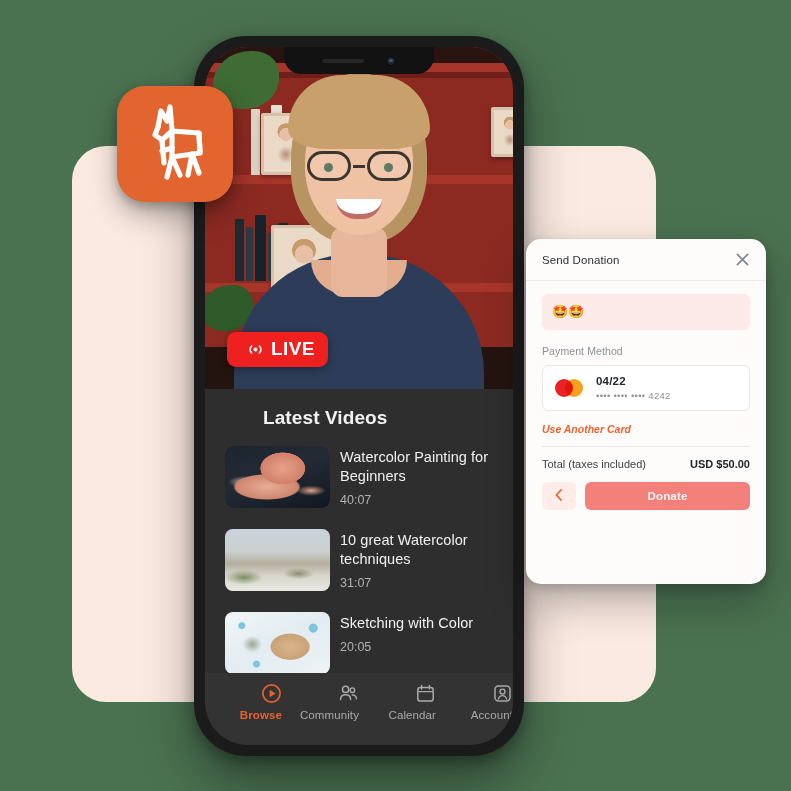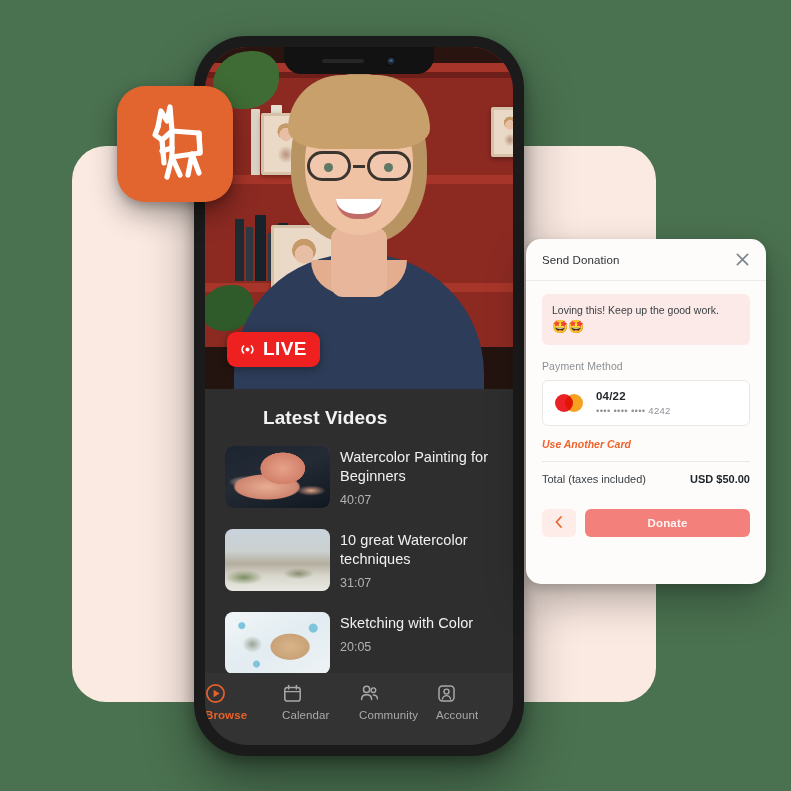--- a/index.html
+++ b/index.html
@@ -141,21 +141,21 @@
   }
   .mouth {
     position:absolute; left:50%; top:152px; transform:translateX(-50%);
     width:46px; height:20px; border-radius:0 0 26px 26px;
     background:#fff; border-bottom:5px solid #c16d67;
   }
 
   .live-badge {
     position:absolute; left:22px; bottom:22px;
     background:#ef2020; color:#fff;
-    border-radius:9px; padding:6px 13px 7px 12px;
+    border-radius:9px; padding:6px 13px 7px 20px;
     display:flex; align-items:center; gap:7px;
     font-size:19px; font-weight:bold; letter-spacing:.4px;
     box-shadow:0 2px 8px rgba(0,0,0,.35);
   }
   .live-badge svg { display:block; }
 
   
   #videos { padding: 18px 20px 0 20px; }
   #videos h2 {
     color:#f2f2f2; font-size:19px; font-weight:bold;
@@ -202,21 +202,21 @@
   }
 
   
   #tabbar {
     position:absolute; left:0; right:0; bottom:0;
     height:72px; background:#333333;
     display:flex; align-items:flex-start; padding-top:10px;
   }
   .tab {
     flex:1; display:flex; flex-direction:column;
-    align-items:flex-start; gap:5px;
+    align-items:flex-end; gap:5px;
     color:#a9a9a9; font-size:11.5px; letter-spacing:.1px;
   }
   .tab.active { color:#e8612a; font-weight:bold; }
   .tab svg { display:block; }
 
   
   #app-icon {
     position:absolute; left:117px; top:86px;
     width:116px; height:116px; border-radius:28px;
     background:#e2652f;
@@ -283,21 +283,21 @@
   .card-exp { font-size:11.5px; font-weight:bold; color:#24282b; letter-spacing:.2px; }
   .card-num { font-size:9.5px; color:#8e9195; margin-top:3px; letter-spacing:.3px; }
 
   .link {
     display:block; color:#f0622b; font-size:10.5px;
     font-weight:bold; margin:12px 0 11px 0; cursor:pointer;font-style:italic;
   }
   .divider { height:1px; background:#ece8e5; }
   .total-row {
     display:flex; align-items:flex-end; justify-content:space-between;
-    padding:11px 0 24px 0;
+    padding:11px 0 12px 0;
   }
   .total-lbl { font-size:11px; color:#3c4146; }
   .total-val { font-size:11px; color:#1f2327; font-weight:bold; }
   .act-row { display:flex; gap:9px; align-items:stretch; }
   .back-btn {
     width:34px; border-radius:6px; background:#fdece7;
     display:flex; align-items:center; justify-content:center;
     cursor:pointer;
   }
   .donate-btn {
@@ -434,37 +434,37 @@
           <svg width="21" height="21" viewBox="0 0 21 21">
             <circle cx="10.5" cy="10.5" r="8.6" fill="none" stroke="#e8612a" stroke-width="1.7"></circle>
             <path d="M8.6 6.8 L14.6 10.5 L8.6 14.2 Z" fill="#e8612a"></path>
           </svg>
         </span>
         <span>Browse</span>
       </div>
       <div class="tab">
         <span>
           <svg width="21" height="21" viewBox="0 0 21 21">
-            <rect x="2.8" y="4.4" width="15.4" height="13.6" rx="2.6" fill="none" stroke="#a9a9a9" stroke-width="1.5"></rect>
-            <path d="M6.6 2.6v3.4M14.4 2.6v3.4" stroke="#a9a9a9" stroke-width="1.5" stroke-linecap="round"></path>
-            <path d="M3 8.6h15.2" stroke="#a9a9a9" stroke-width="1.3"></path>
-          </svg>
-        </span>
-        <span>Calendar</span>
-      </div>
-      <div class="tab">
-        <span>
-          <svg width="21" height="21" viewBox="0 0 21 21">
             <circle cx="7.6" cy="6.4" r="3.1" fill="none" stroke="#a9a9a9" stroke-width="1.5"></circle>
             <circle cx="14.4" cy="7.2" r="2.3" fill="none" stroke="#a9a9a9" stroke-width="1.4"></circle>
             <path d="M2.6 16.4c0-3 2.3-4.6 5-4.6s5 1.6 5 4.6" fill="none" stroke="#a9a9a9" stroke-width="1.5" stroke-linecap="round"></path>
             <path d="M14.2 12c2.2 0 4.2 1.3 4.2 3.9" fill="none" stroke="#a9a9a9" stroke-width="1.4" stroke-linecap="round"></path>
           </svg>
         </span>
         <span>Community</span>
+      </div>
+      <div class="tab">
+        <span>
+          <svg width="21" height="21" viewBox="0 0 21 21">
+            <rect x="2.8" y="4.4" width="15.4" height="13.6" rx="2.6" fill="none" stroke="#a9a9a9" stroke-width="1.5"></rect>
+            <path d="M6.6 2.6v3.4M14.4 2.6v3.4" stroke="#a9a9a9" stroke-width="1.5" stroke-linecap="round"></path>
+            <path d="M3 8.6h15.2" stroke="#a9a9a9" stroke-width="1.3"></path>
+          </svg>
+        </span>
+        <span>Calendar</span>
       </div>
       <div class="tab">
         <span>
           <svg width="21" height="21" viewBox="0 0 21 21">
             <rect x="3" y="3" width="15" height="15" rx="3.4" fill="none" stroke="#a9a9a9" stroke-width="1.5"></rect>
             <circle cx="10.5" cy="8.6" r="2.5" fill="none" stroke="#a9a9a9" stroke-width="1.4"></circle>
             <path d="M6.4 16c.6-2.3 2.2-3.4 4.1-3.4s3.5 1.1 4.1 3.4" fill="none" stroke="#a9a9a9" stroke-width="1.4" stroke-linecap="round"></path>
           </svg>
         </span>
         <span>Account</span>
@@ -497,21 +497,20 @@
       <svg width="15" height="15" viewBox="0 0 15 15">
         <path d="M2.4 2.4 L12.6 12.6 M12.6 2.4 L2.4 12.6" stroke="#7d868c" stroke-width="1.7" stroke-linecap="round"></path>
       </svg>
     </span>
   </div>
 
   <div class="dn-body">
 
     <div class="msg-card">
       <div class="msg-body">
-        <div>Loving this! Keep up the good work.</div>
         <div class="msg-emoji">🤩🤩</div>
       </div>
     </div>
 
     <div class="sec-label">Payment Method</div>
 
     <div class="card-box">
       <span class="mc">
         <i class="r"></i>
           <i class="y"></i>

